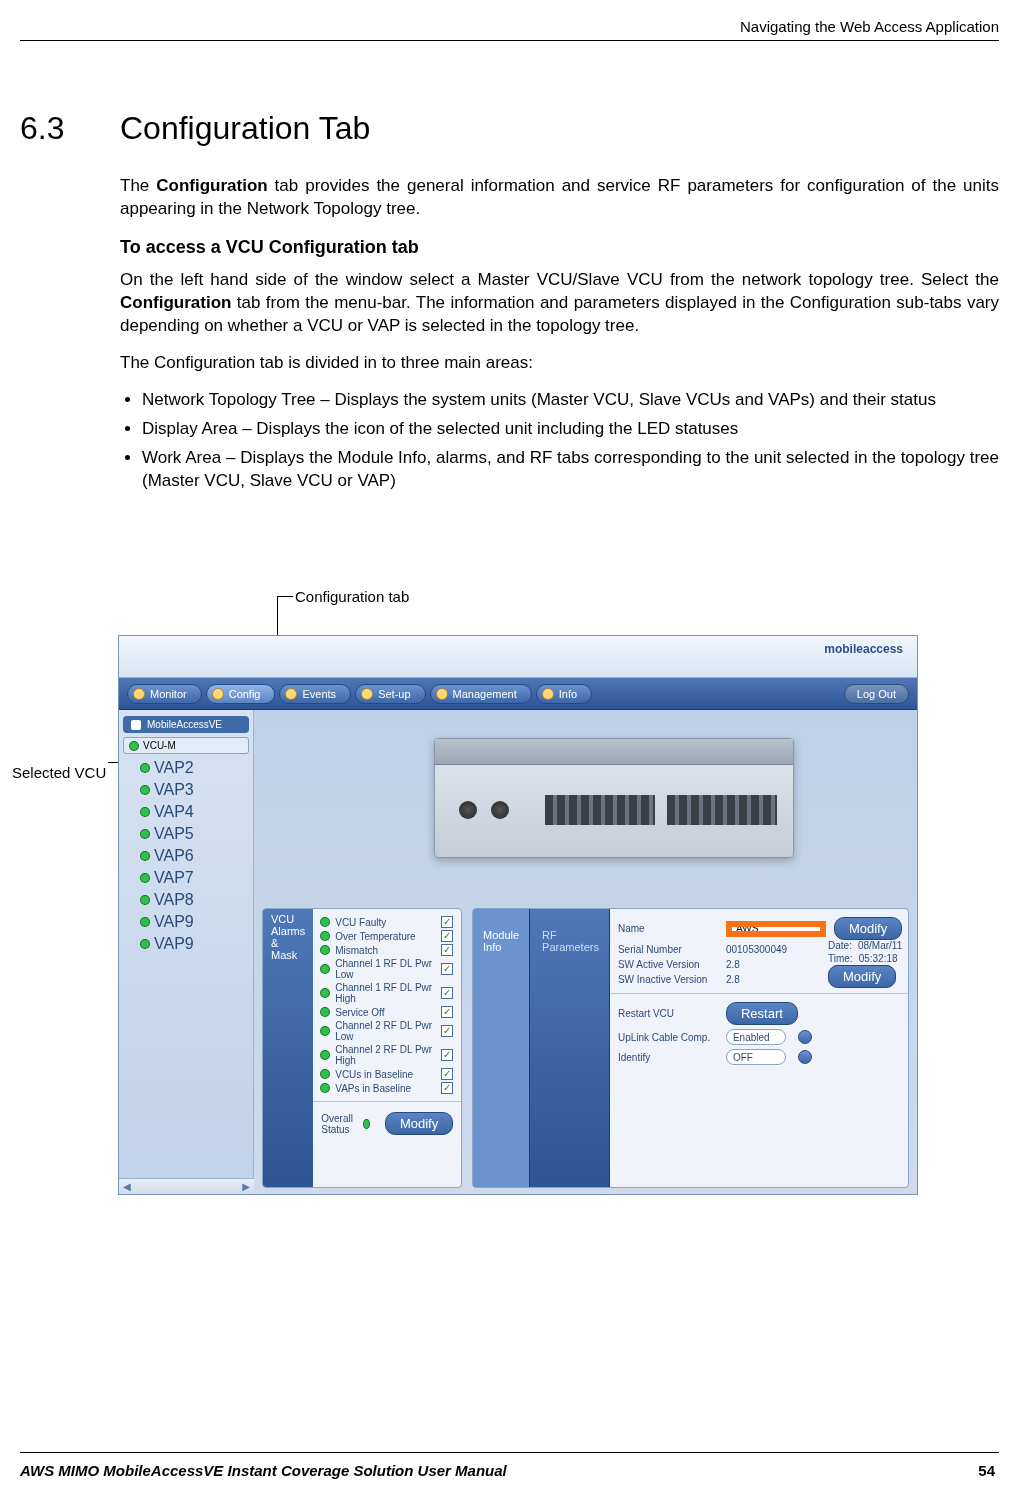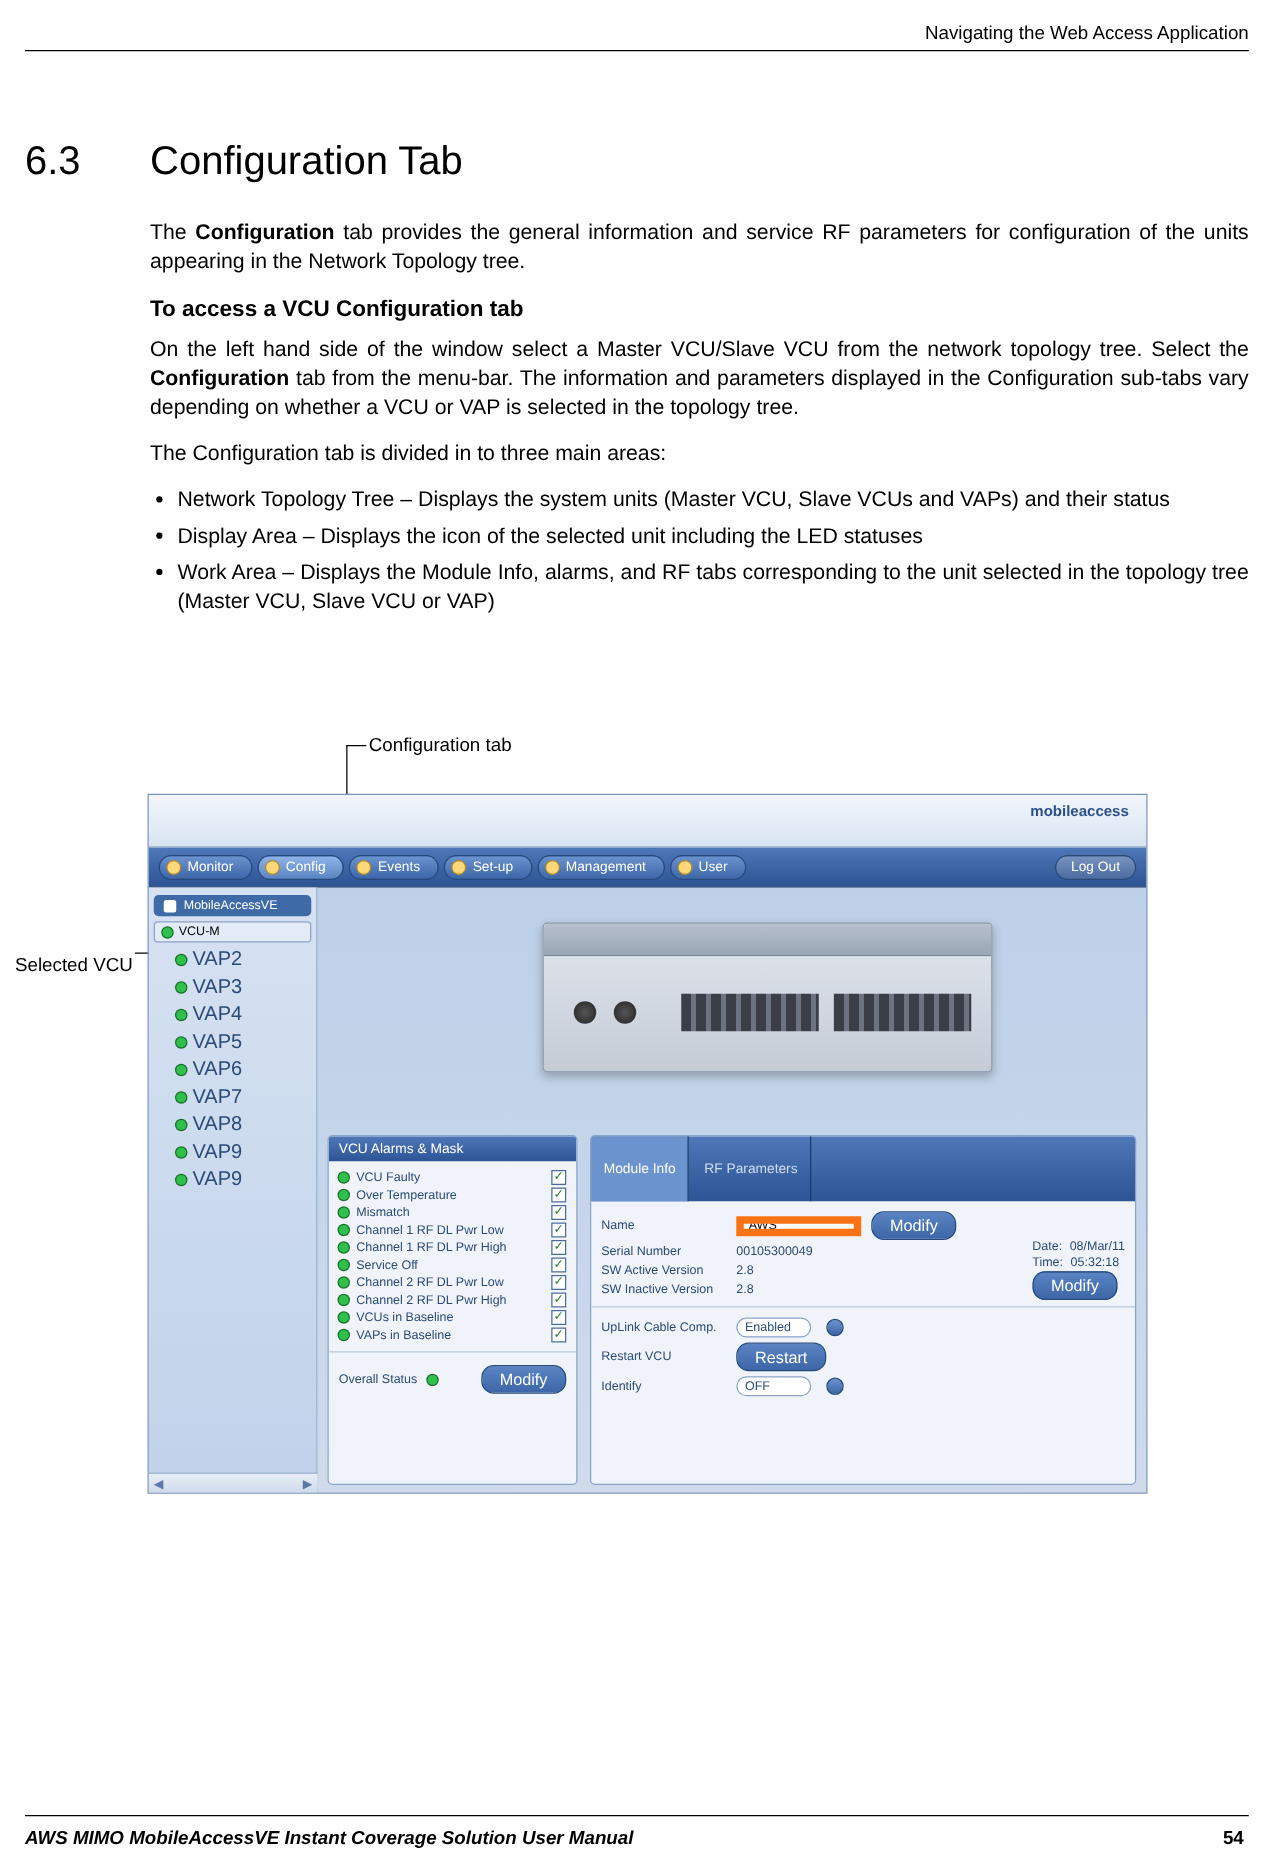--- a/index.html
+++ b/index.html
@@ -155,21 +155,21 @@
     border:1px solid #8b96a6; border-radius:4px;
     box-shadow:0 3px 8px rgba(0,0,0,0.25);
   }
   .device-top{height:26px;background:linear-gradient(#b8c1ce,#9aa6b5);border-bottom:1px solid #7a8698;border-radius:4px 4px 0 0;}
   .device-body{position:relative;height:92px;}
   .dv-hole{position:absolute;width:18px;height:18px;border-radius:50%;background:radial-gradient(#555,#222);top:36px;}
   .dv-grid{position:absolute;top:30px;width:110px;height:30px;
     background:repeating-linear-gradient(90deg,#3a3f47 0 8px,#6b7480 8px 12px);}
 
   .panels{position:absolute;left:8px;right:8px;top:198px;bottom:6px;display:flex;gap:10px;}
-  .panel{background:#f0f4fa;border:1px solid #8aa4c8;border-radius:4px;overflow:hidden;display:flex;flex-direction:column;}
+  .panel{background:#f0f4fa;border:1px solid #8aa4c8;border-radius:4px;overflow:hidden;display:flex;flex-direction:row;}
   .panel-l{width:200px;}
   .panel-r{flex:1;}
   .panel-hdr{background:linear-gradient(#4f78b8,#2d5494);color:#fff;padding:4px 8px;font-size:11px;}
   .tabs-hdr{display:flex;gap:2px;background:linear-gradient(#4f78b8,#2d5494);padding:0;}
   .tab{padding:20px 10px;font-size:11px;color:#d0ddf0;border-right:1px solid #1d3a68;cursor:pointer;}
   .tab.active{background:#6b93ce;color:#fff;}
   .panel-body{padding:6px 8px;font-size:10px;color:#2a4a78;flex:1;position:relative;}
   .alarm-row{display:flex;align-items:center;gap:6px;padding:1px 0;}
   .alarm-row .led{flex-shrink:0;}
   .alarm-label{flex:1;}
@@ -229,21 +229,21 @@
   <div class="screenshot">
     <div class="ss-top">
       <div class="logo">mobileaccess</div>
     </div>
     <div class="ss-menu">
       <div class="menu-btn">Monitor</div>
       <div class="menu-btn active">Config</div>
       <div class="menu-btn">Events</div>
       <div class="menu-btn">Set-up</div>
       <div class="menu-btn">Management</div>
-      <div class="menu-btn">User</div>
+      <div class="menu-btn">Info</div>
       <div class="logout">Log Out</div>
     </div>
     <div class="ss-body">
       <div class="tree">
         <div class="tree-title">MobileAccessVE</div>
         <div class="tree-root">
             <span class="led"></span>
             <span>VCU-M</span>
           </div>
         <div class="tree-item">
@@ -380,27 +380,27 @@
               <div class="info-row">
                   <span class="info-lbl">SW Active Version</span>
                   <span class="info-val">2.8</span>
                 </div>
               <div class="info-row">
                   <span class="info-lbl">SW Inactive Version</span>
                   <span class="info-val">2.8</span>
                 </div>
               <div class="sep"></div>
               <div class="info-row">
+                <span class="info-lbl">Restart VCU</span>
+                <span class="pill">Restart</span>
+              </div>
+              <div class="info-row">
                 <span class="info-lbl">UpLink Cable Comp.</span>
                 <span class="ctrl-pill">Enabled</span>
                   <span class="round"></span>
-              </div>
-              <div class="info-row">
-                <span class="info-lbl">Restart VCU</span>
-                <span class="pill">Restart</span>
               </div>
               <div class="info-row">
                 <span class="info-lbl">Identify</span>
                 <span class="ctrl-pill">OFF</span>
                   <span class="round"></span>
               </div>
 
               <div class="dt-box">
                 <div class="dt-row">
                     <span>Date:</span>

